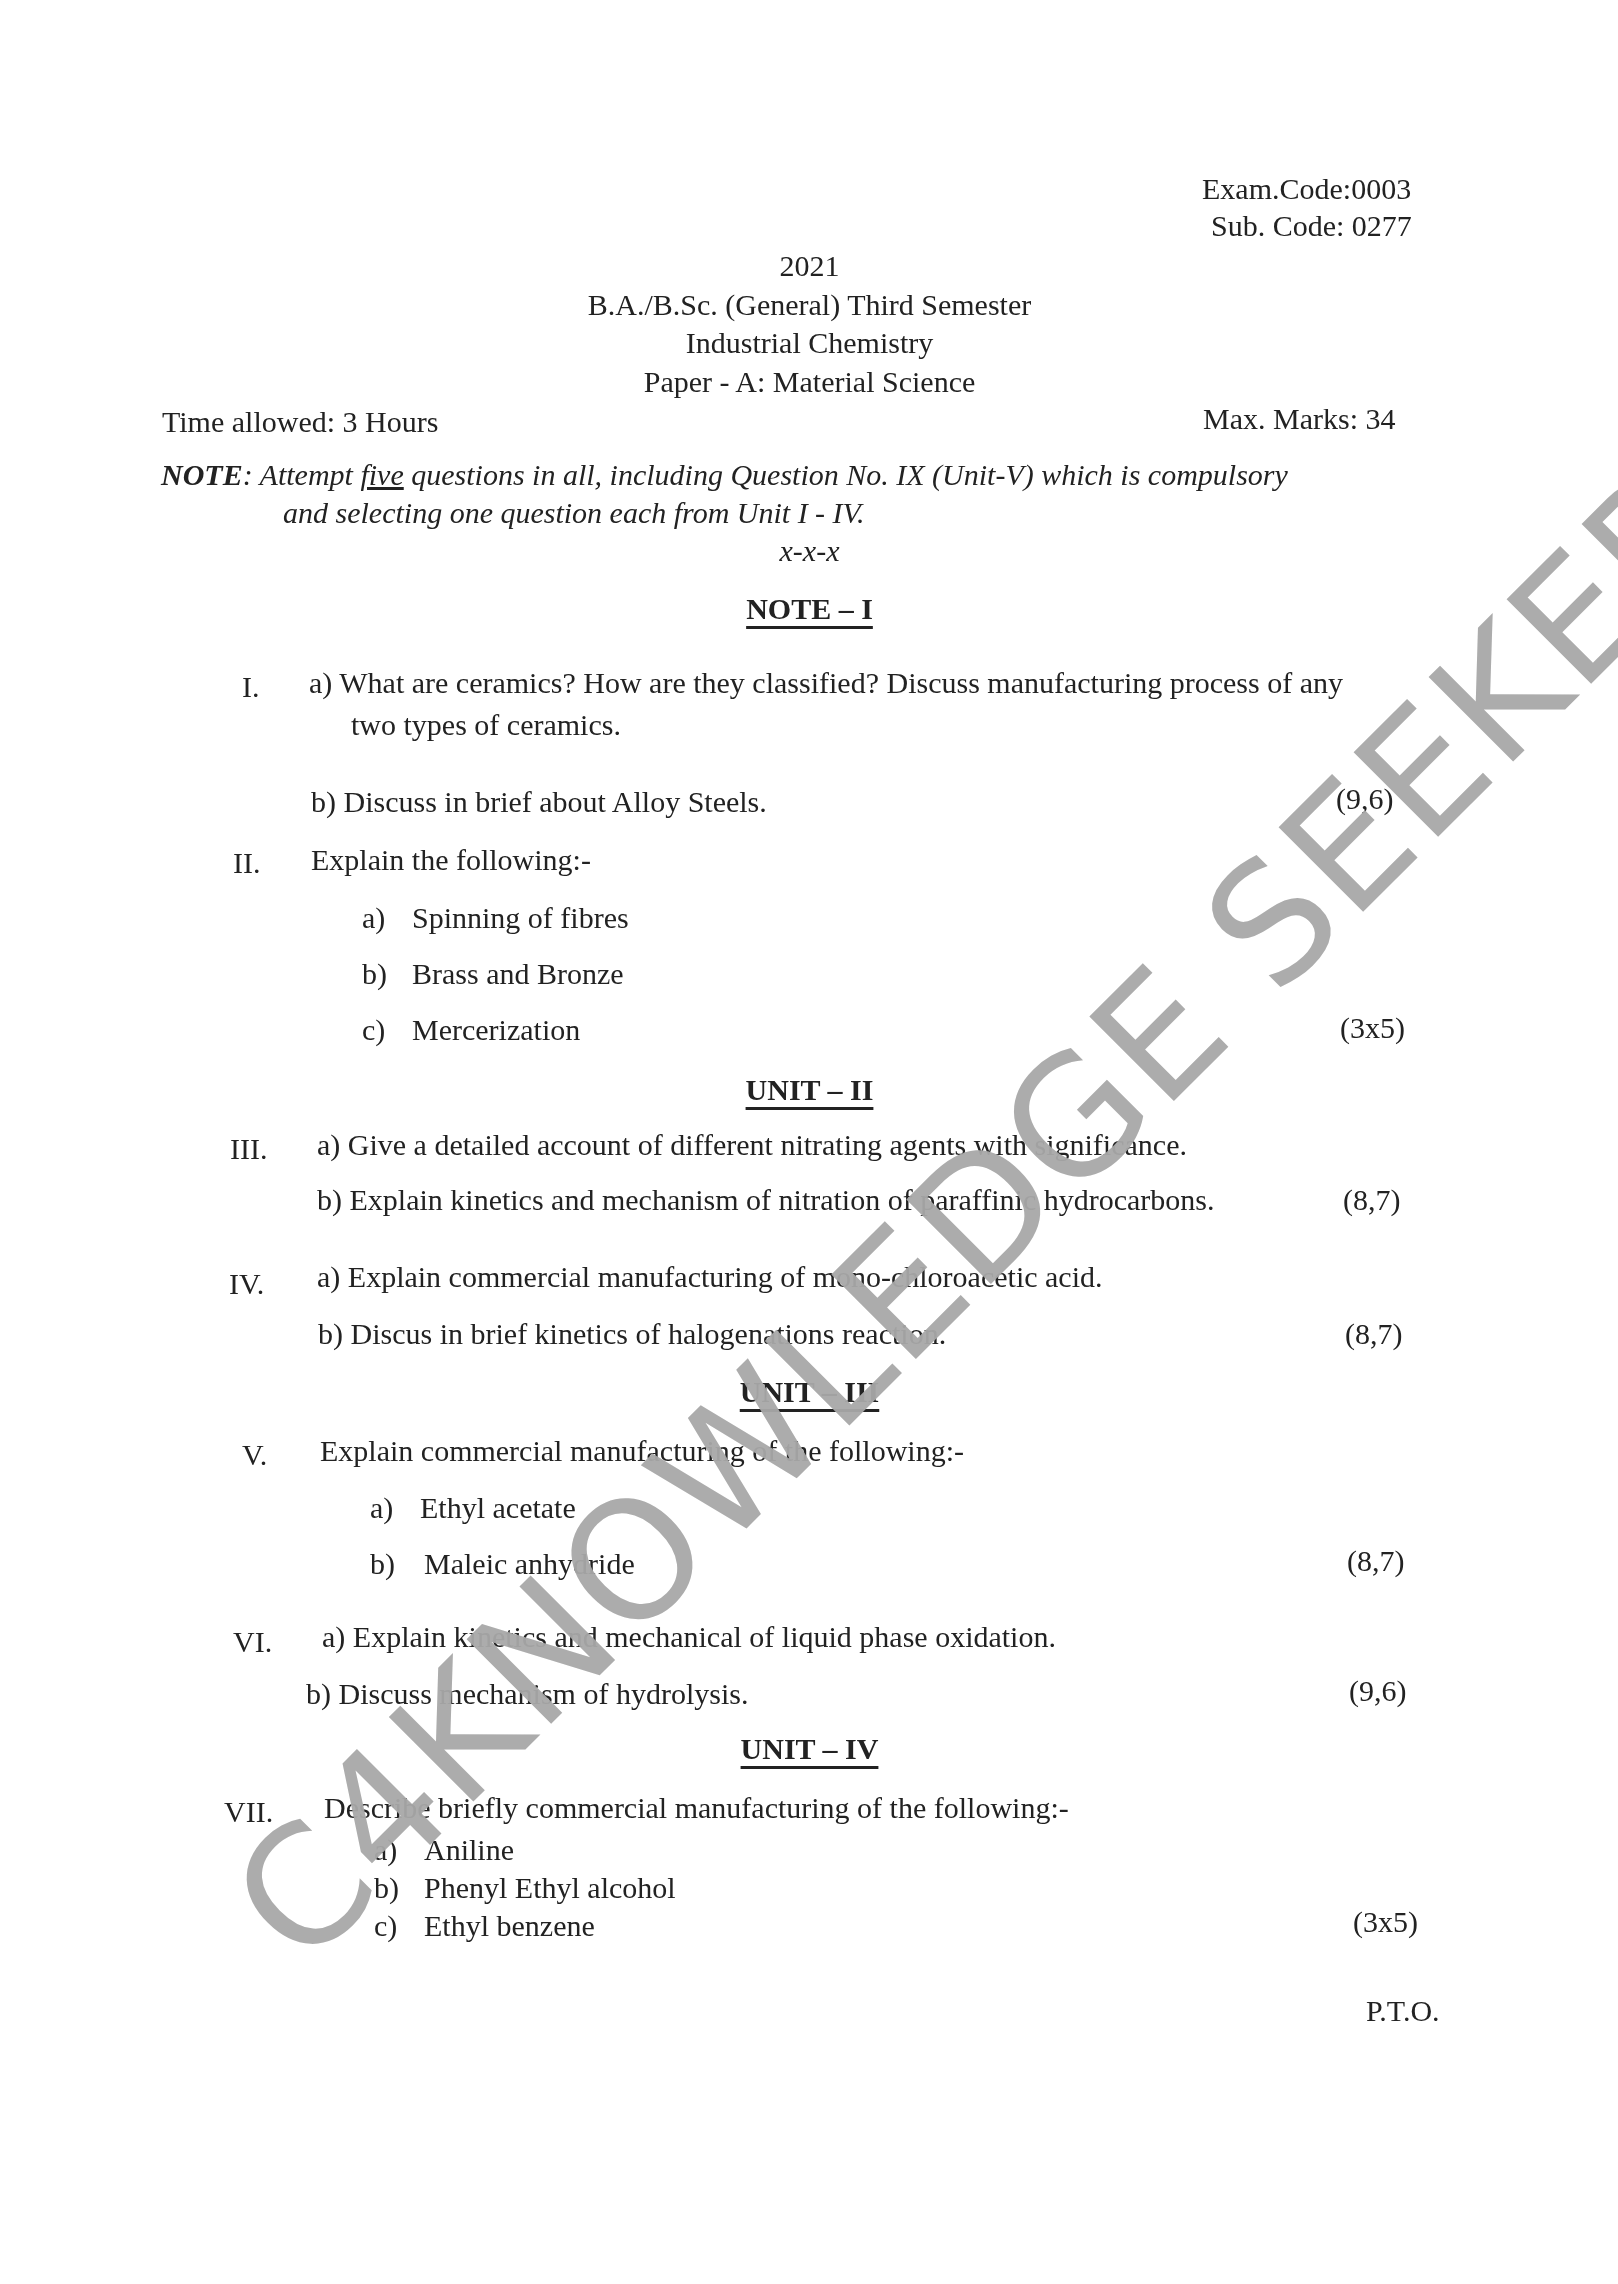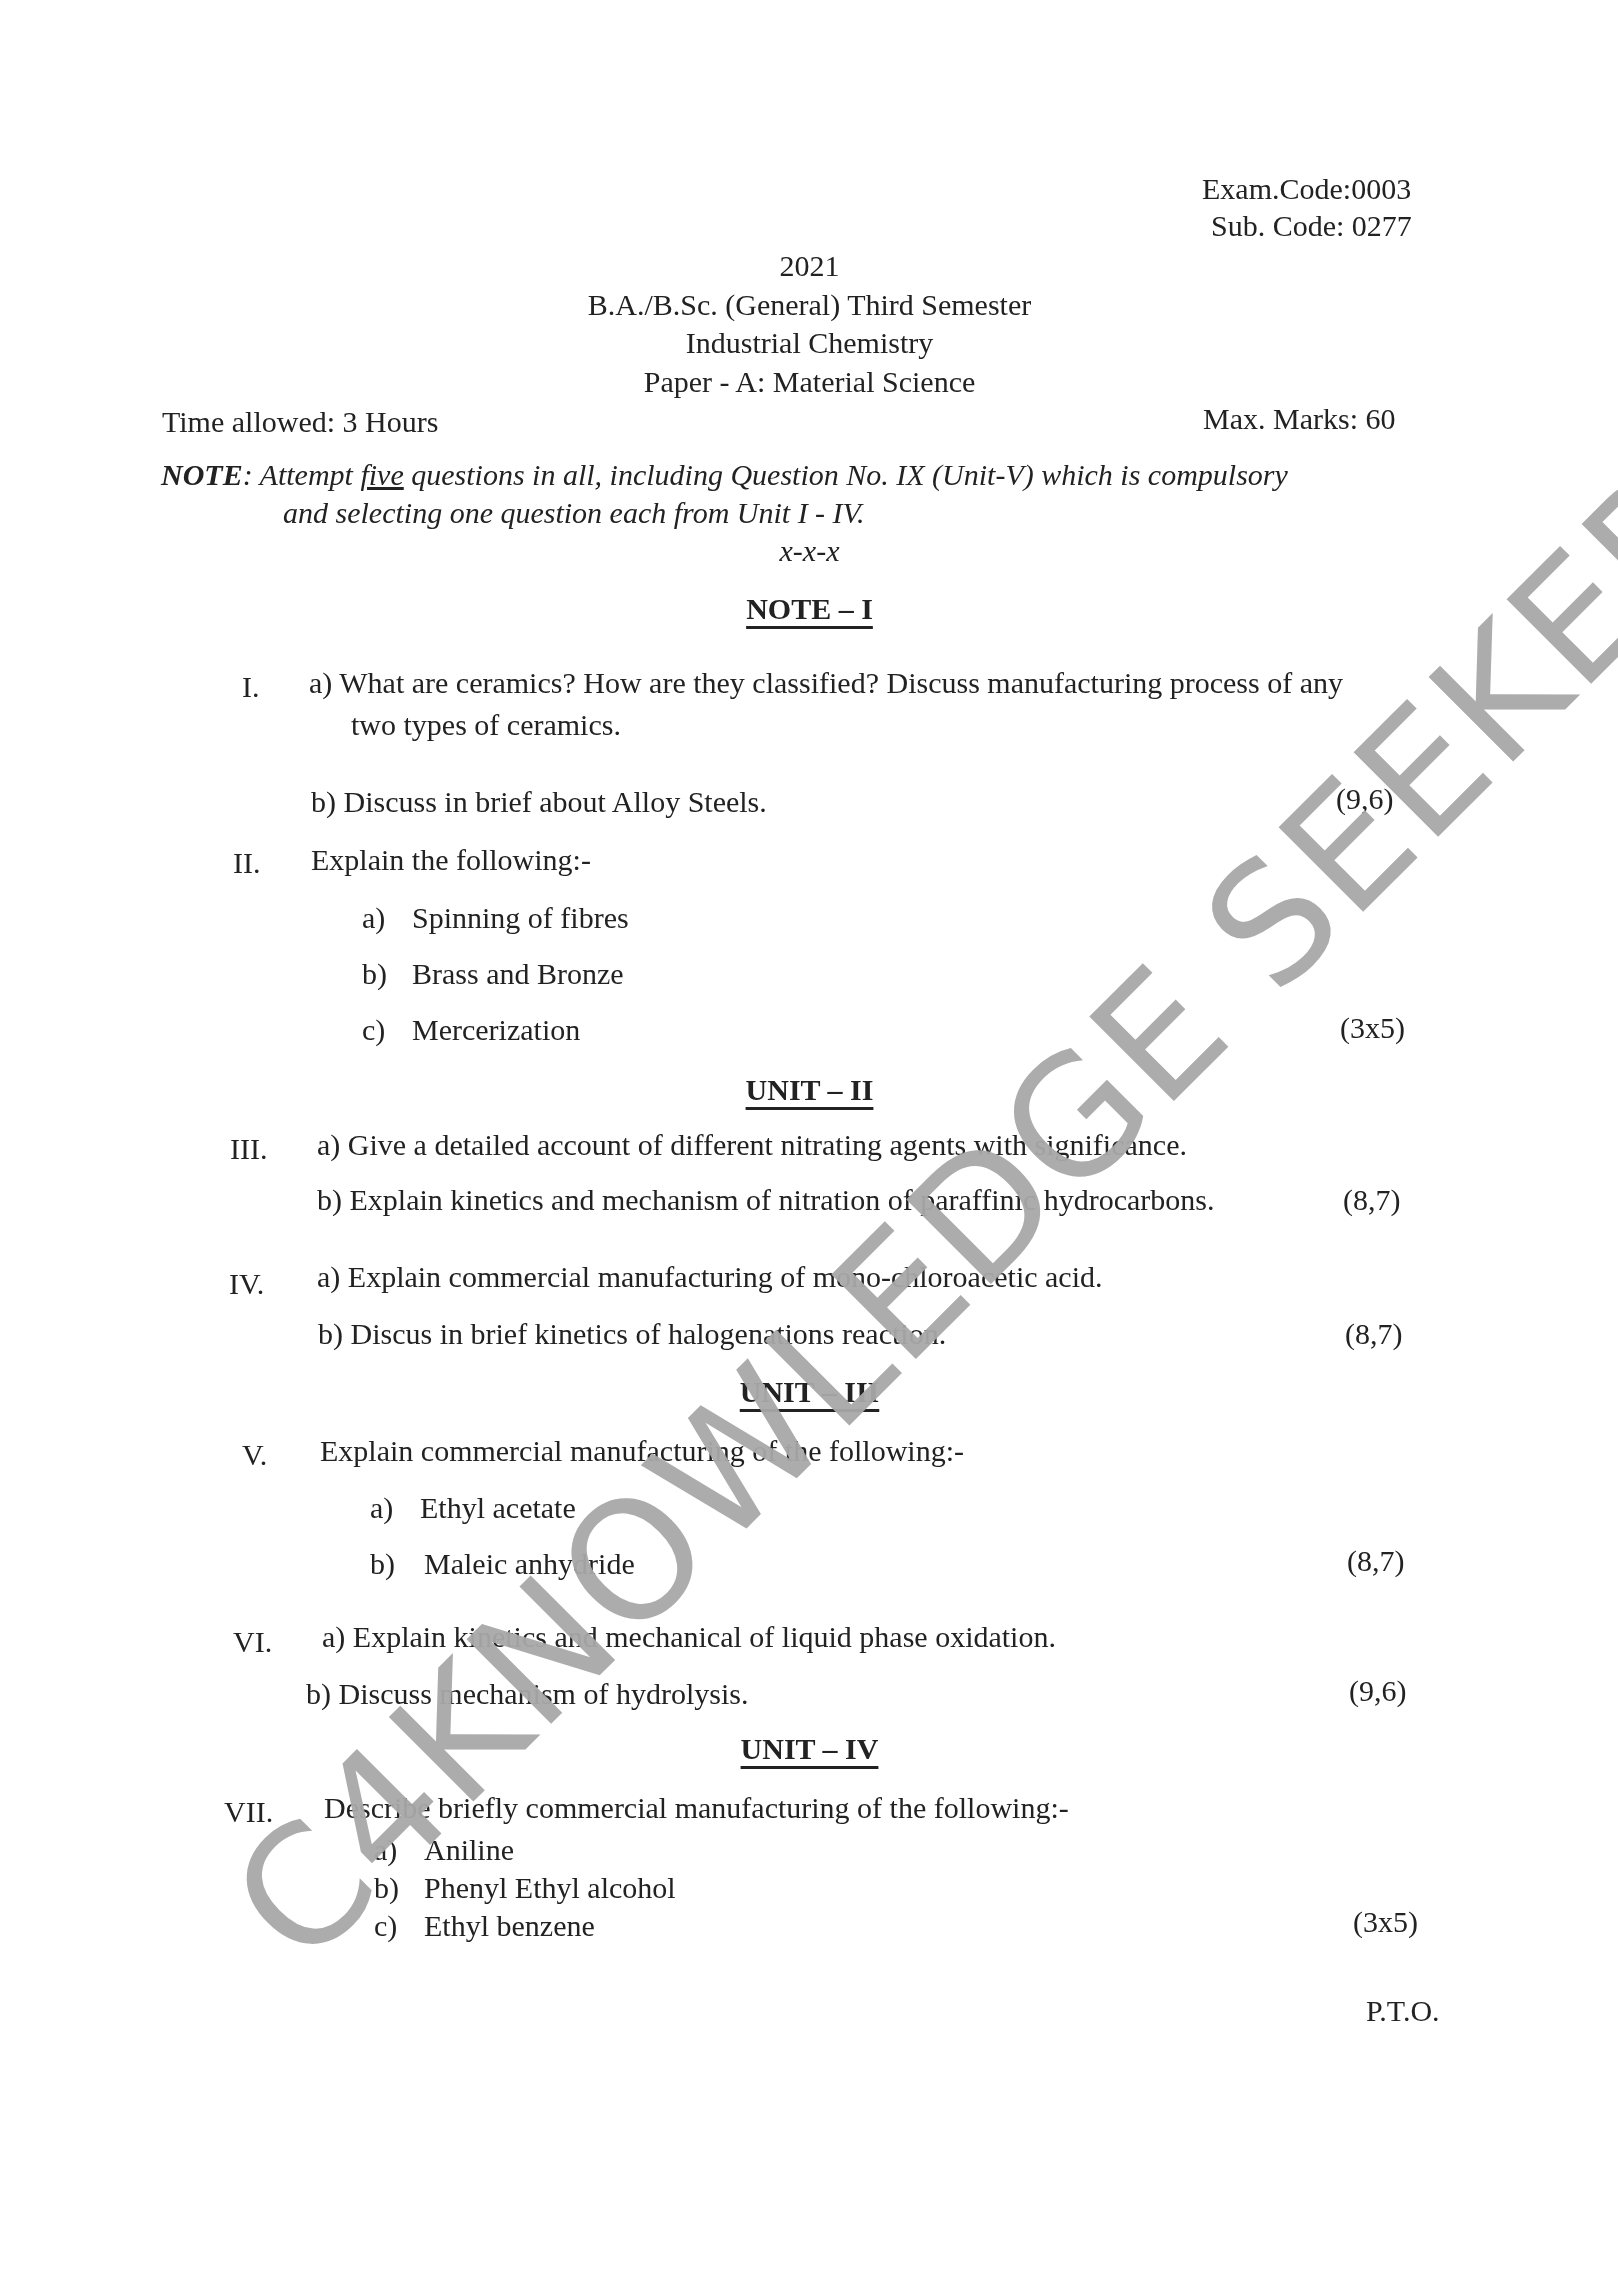--- a/index.html
+++ b/index.html
@@ -32,21 +32,21 @@
 
   <div class="abs t" style="left:1202px; top:174px;">Exam.Code:0003</div>
   <div class="abs t" style="left:1211px; top:211px;">Sub. Code: 0277</div>
 
   <div class="abs t center" style="top:251px;">2021</div>
   <div class="abs t center" style="top:290px;">B.A./B.Sc. (General) Third Semester</div>
   <div class="abs t center" style="top:328px;">Industrial Chemistry</div>
   <div class="abs t center" style="top:367px;">Paper - A: Material Science</div>
 
   <div class="abs t" style="left:162px; top:407px;">Time allowed: 3 Hours</div>
-  <div class="abs t" style="left:1203px; top:404px;">Max. Marks: 60</div>
+  <div class="abs t" style="left:1203px; top:404px;">Max. Marks: 34</div>
 
   <div class="abs t it" style="left:161px; top:460px;">
     <b>NOTE</b><span>: Attempt </span><u>five</u><span> questions in all, including Question No. IX (Unit-V) which is compulsory</span>
   </div>
   <div class="abs t it" style="left:283px; top:498px;">and selecting one question each from Unit  I - IV.</div>
   <div class="abs t it center" style="top:536px;">x-x-x</div>
 
   <div class="abs t center unit" style="top:594px;">NOTE – I</div>
 
   <div class="abs t" style="left:242px; top:672px;">I.</div>

